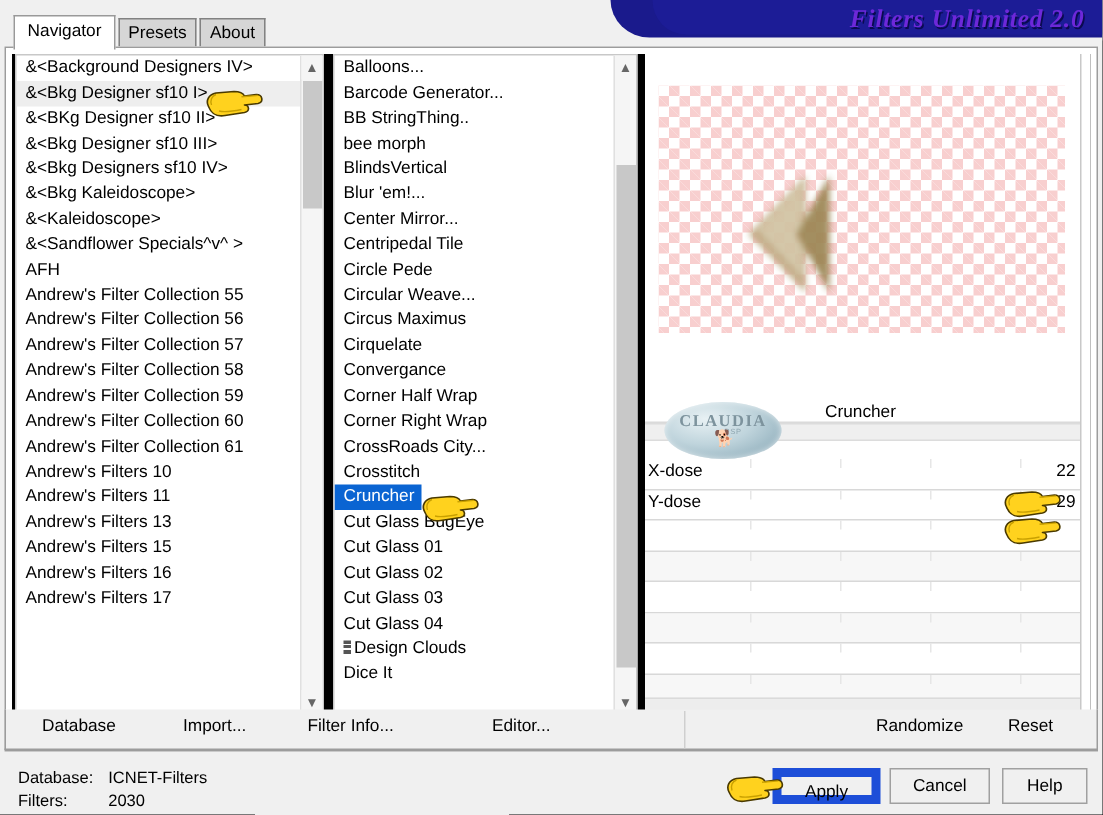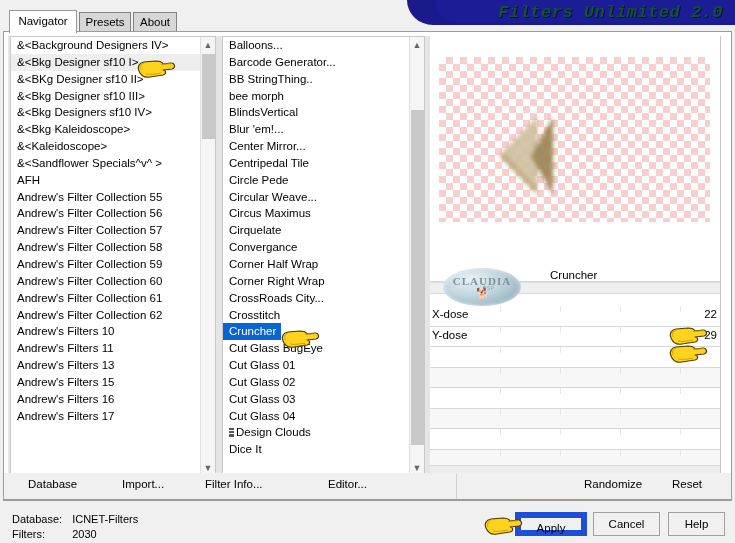--- a/index.html
+++ b/index.html
@@ -23,22 +23,22 @@
     background:#1a1a8c;
     border-bottom-left-radius:26px 25px;
   }
   #title-blue-inner{
     position:absolute;right:0;top:0;width:300px;height:23px;
     background:#1c1c96;
     border-bottom-left-radius:22px 23px;
   }
   #title-text{
     position:absolute;right:12px;top:3px;
-    color:#14532d;
-    font-family:Liberation Mono, monospace;
+    color:#6d28d9;
+    font-family:Liberation Serif, serif;
     font-weight:bold;font-style:italic;
     font-size:17px;
     letter-spacing:0.5px;
     white-space:nowrap;
     text-shadow:1px 1px 0 #0a0a50;
   }
   
   #tabstrip{
     position:absolute;left:0;top:12px;width:735px;height:20px;
   }
@@ -66,21 +66,21 @@
   #tab2{left:133px;width:44px;}
   
   #panel{
     position:absolute;left:3px;top:31px;width:729px;height:470px;
     background:#ffffff;
     border:1px solid #9c9c9c;
     box-sizing:border-box;
   }
   #panel-inner{
     position:absolute;left:4px;top:4px;width:719px;height:460px;
-    background:#e5e5e5;
+    background:#000000;
   }
   
   .listbox{
     position:absolute;top:0;
     background:#ffffff;
     border:1px solid #c8c8c8;
     box-sizing:border-box;
     overflow:hidden;
   }
   #list-left{left:2px;width:206px;height:441px;}
@@ -363,23 +363,20 @@
             <div class="li">Andrew's Filter Collection 58</div>
           </div>
           <div class="li-wrap">
             <div class="li">Andrew's Filter Collection 59</div>
           </div>
           <div class="li-wrap">
             <div class="li">Andrew's Filter Collection 60</div>
           </div>
           <div class="li-wrap">
             <div class="li">Andrew's Filter Collection 61</div>
-          </div>
-          <div class="li-wrap">
-            <div class="li">Andrew's Filter Collection 62</div>
           </div>
           <div class="li-wrap">
             <div class="li">Andrew's Filters 10</div>
           </div>
           <div class="li-wrap">
             <div class="li">Andrew's Filters 11</div>
           </div>
           <div class="li-wrap">
             <div class="li">Andrew's Filters 13</div>
           </div>

